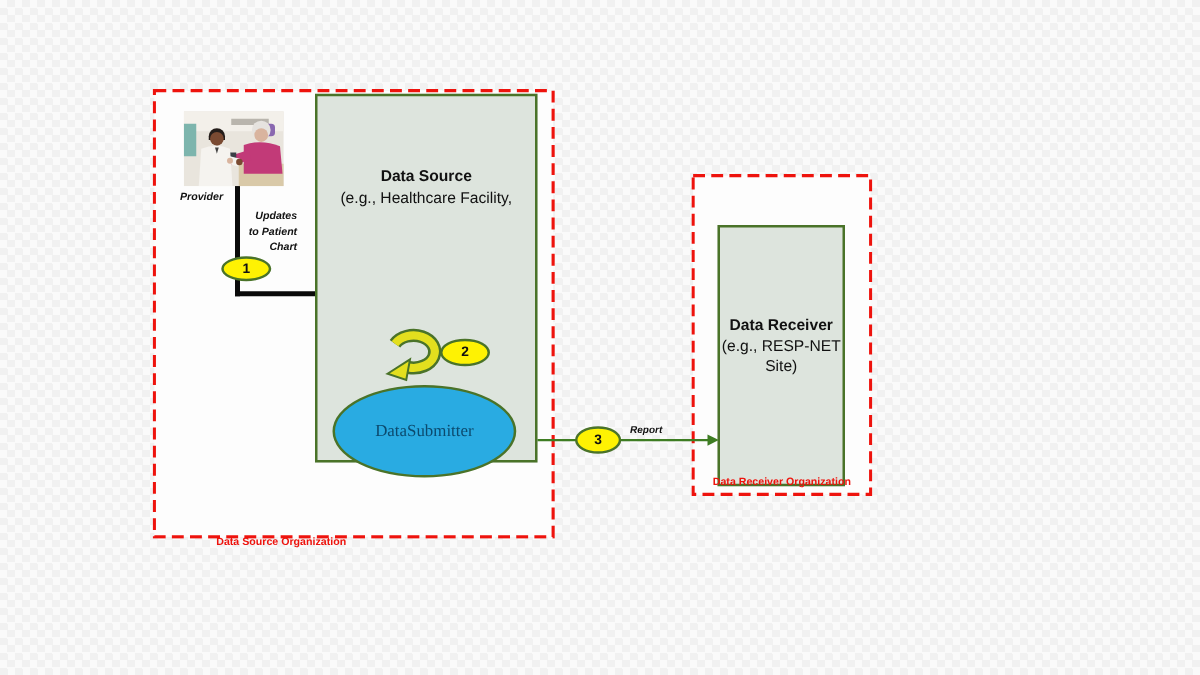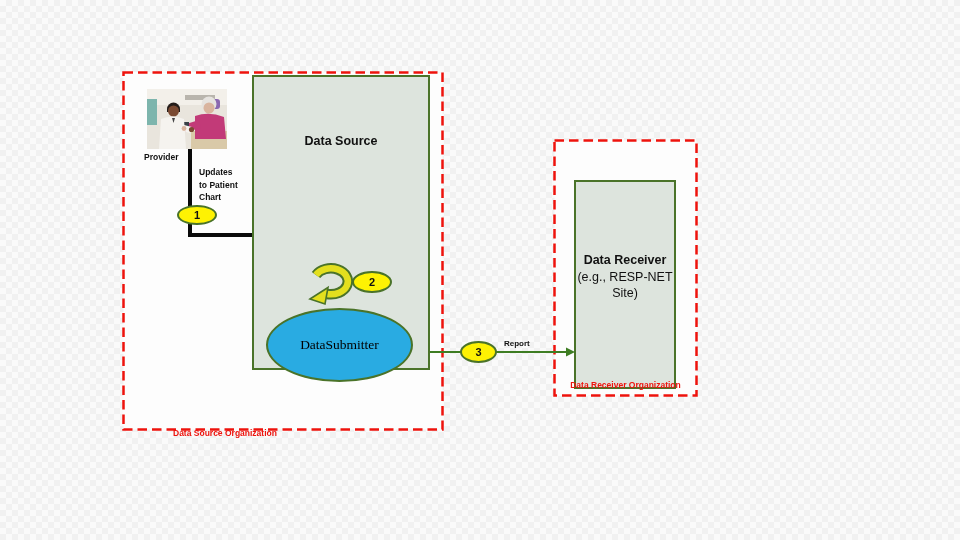--- a/index.html
+++ b/index.html
@@ -53,31 +53,33 @@
     box-sizing: border-box;
     left: 266px; top: 308px; width: 147px; height: 74px;
     background: #29abe2;
     border: 2.5px solid #4a7329;
     border-radius: 50%;
     display: flex;
     align-items: center;
     justify-content: center;
     font-family: "Liberation Serif", serif;
     font-size: 13.5px;
-    color: #000000;
+    color: #0c4a6e;
     z-index: 3;
   }
 
   .small-italic {
     position: absolute;
     font-size: 8.5px;
     font-weight: bold;
+    font-style: italic;
     color: #111;
     line-height: 12.5px;
     z-index: 5;
+    text-align: right;
   }
 
   .org-label {
     position: absolute;
     font-size: 8.5px;
     font-weight: bold;
     color: #ee130d;
     z-index: 5;
     white-space: nowrap;
   }
@@ -126,20 +128,21 @@
     <div>to Patient</div>
     <div>Chart</div>
   </div>
 
   <div class="step-oval" style="left:177px; top:205px; width:40px; height:20px;">
     <span>1</span>
   </div>
 
   <div class="gbox" style="left:252px; top:75px; width:178px; height:295px; padding-top:56px; z-index:2;">
     <div class="box-title">Data Source</div>
+    <div class="box-sub">(e.g., Healthcare Facility,</div>
   </div>
 
   <svg class="abs" style="left:306px; top:258px; z-index:4;" width="50" height="48" viewBox="0 0 50 48">
     <path d="M 10 17 A 17 13 0 1 1 21 36" fill="none" stroke="#4a7329" stroke-width="10.5"></path>
     <path d="M 10 17 A 17 13 0 1 1 21 36" fill="none" stroke="#e3df1e" stroke-width="6.5"></path>
     <polygon points="4,41 22,29.5 19,46" fill="#e3df1e" stroke="#4a7329" stroke-width="1.6"></polygon>
   </svg>
 
   <div class="step-oval" style="left:352px; top:271px; width:40px; height:22px;">
     <span>2</span>

